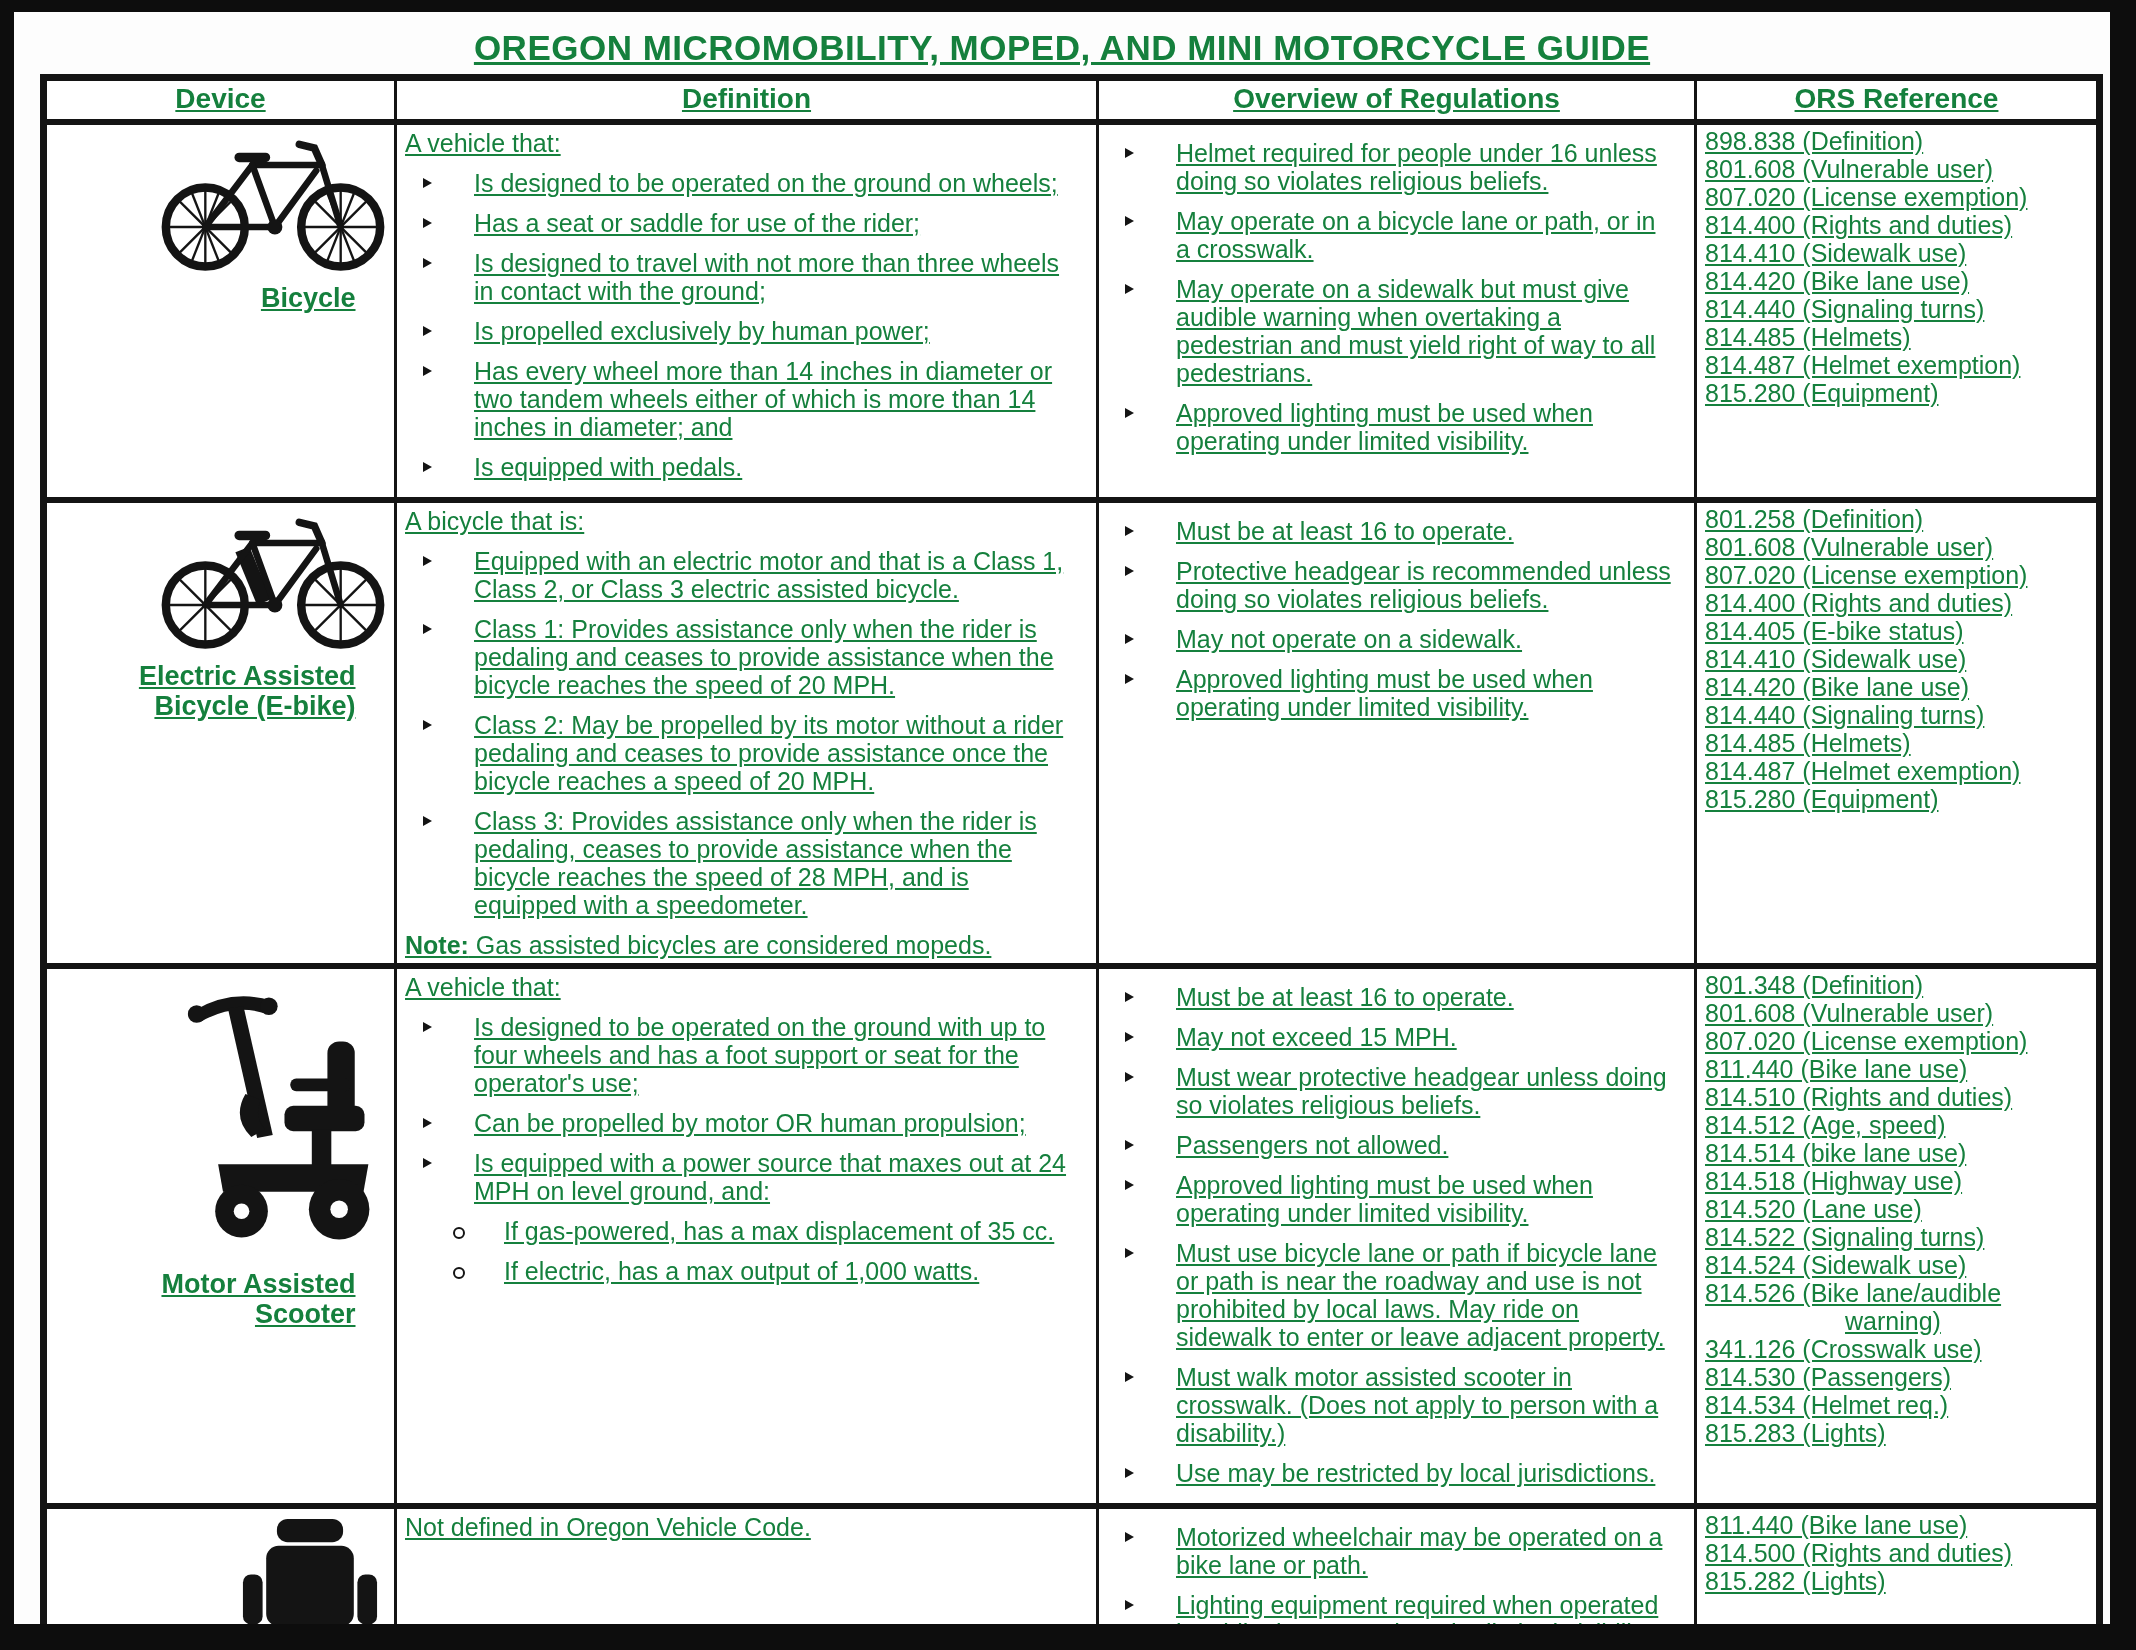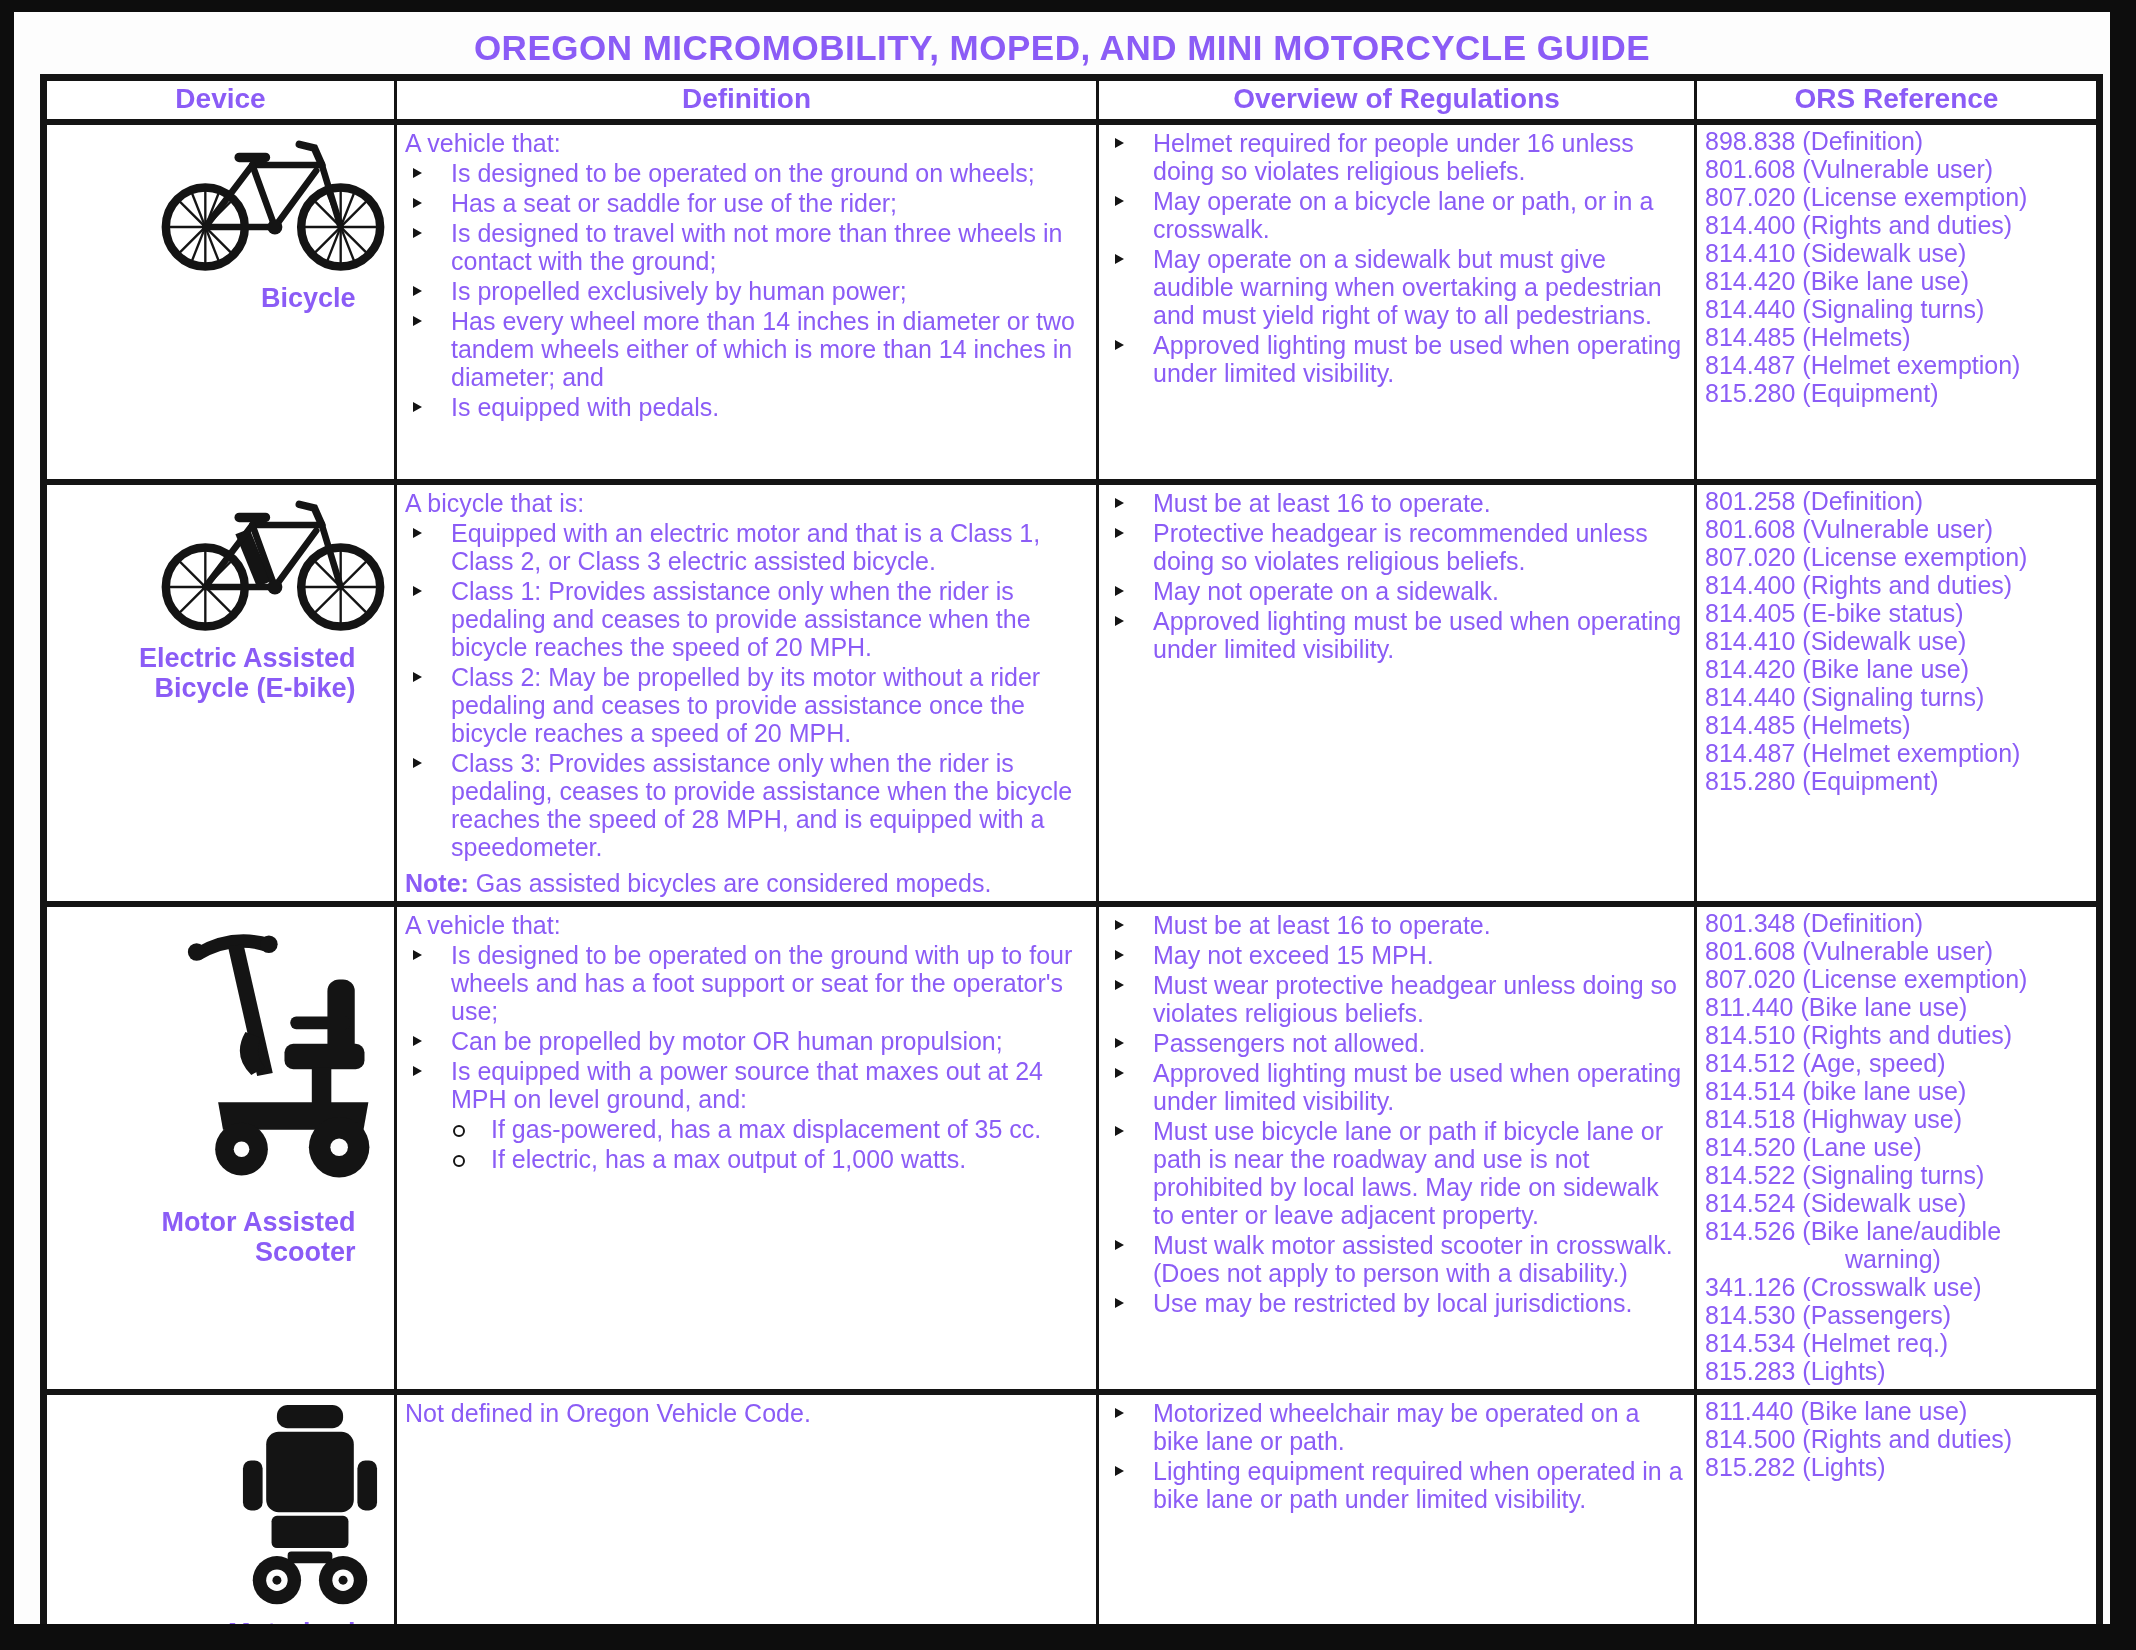--- a/index.html
+++ b/index.html
@@ -6,22 +6,23 @@
   .page{
     position:relative;
     width:2136px;height:1650px;
     box-sizing:border-box;
     background:#fdfdfd;
     border-left:14px solid #0d0d0d;
     border-top:12px solid #0d0d0d;
     border-right:26px solid #0d0d0d;
     border-bottom:26px solid #0d0d0d;
     font-family:"Liberation Sans","DejaVu Sans",sans-serif;
-    color:#8b5cf6;
+    color:#15803d;
     overflow:hidden;
+    text-decoration:underline;
   }
   .doc-title{
     text-align:center;
     font-size:35px;
     font-weight:bold;
     letter-spacing:0.5px;
     margin:16px 0 6px 0;
   }
   table.guide{
     border-collapse:collapse;
@@ -61,21 +62,21 @@
   .icon-wrap{display:block;margin:6px auto 2px auto;}
   .device-label{
     font-weight:bold;
     font-size:27px;
     line-height:30px;
     margin:4px auto 0 auto;
     max-width:270px;
   }
   
   .intro{margin:2px 0 0 0;}
-  .li{display:flex;margin:2px;}
+  .li{display:flex;margin:12px;gap:13px;}
   .li .marker{flex:0 0 38px;display:flex;align-items:flex-start;padding-top:9px;padding-left:6px;}
   .li .marker .tri{
     width:0;height:0;display:inline-block;
     border-left:9px solid #141414;
     border-top:5px solid transparent;
     border-bottom:5px solid transparent;
   }
   .li .marker .circ{
     width:8px;height:8px;display:inline-block;
     border:2.5px solid #141414;border-radius:50%;

